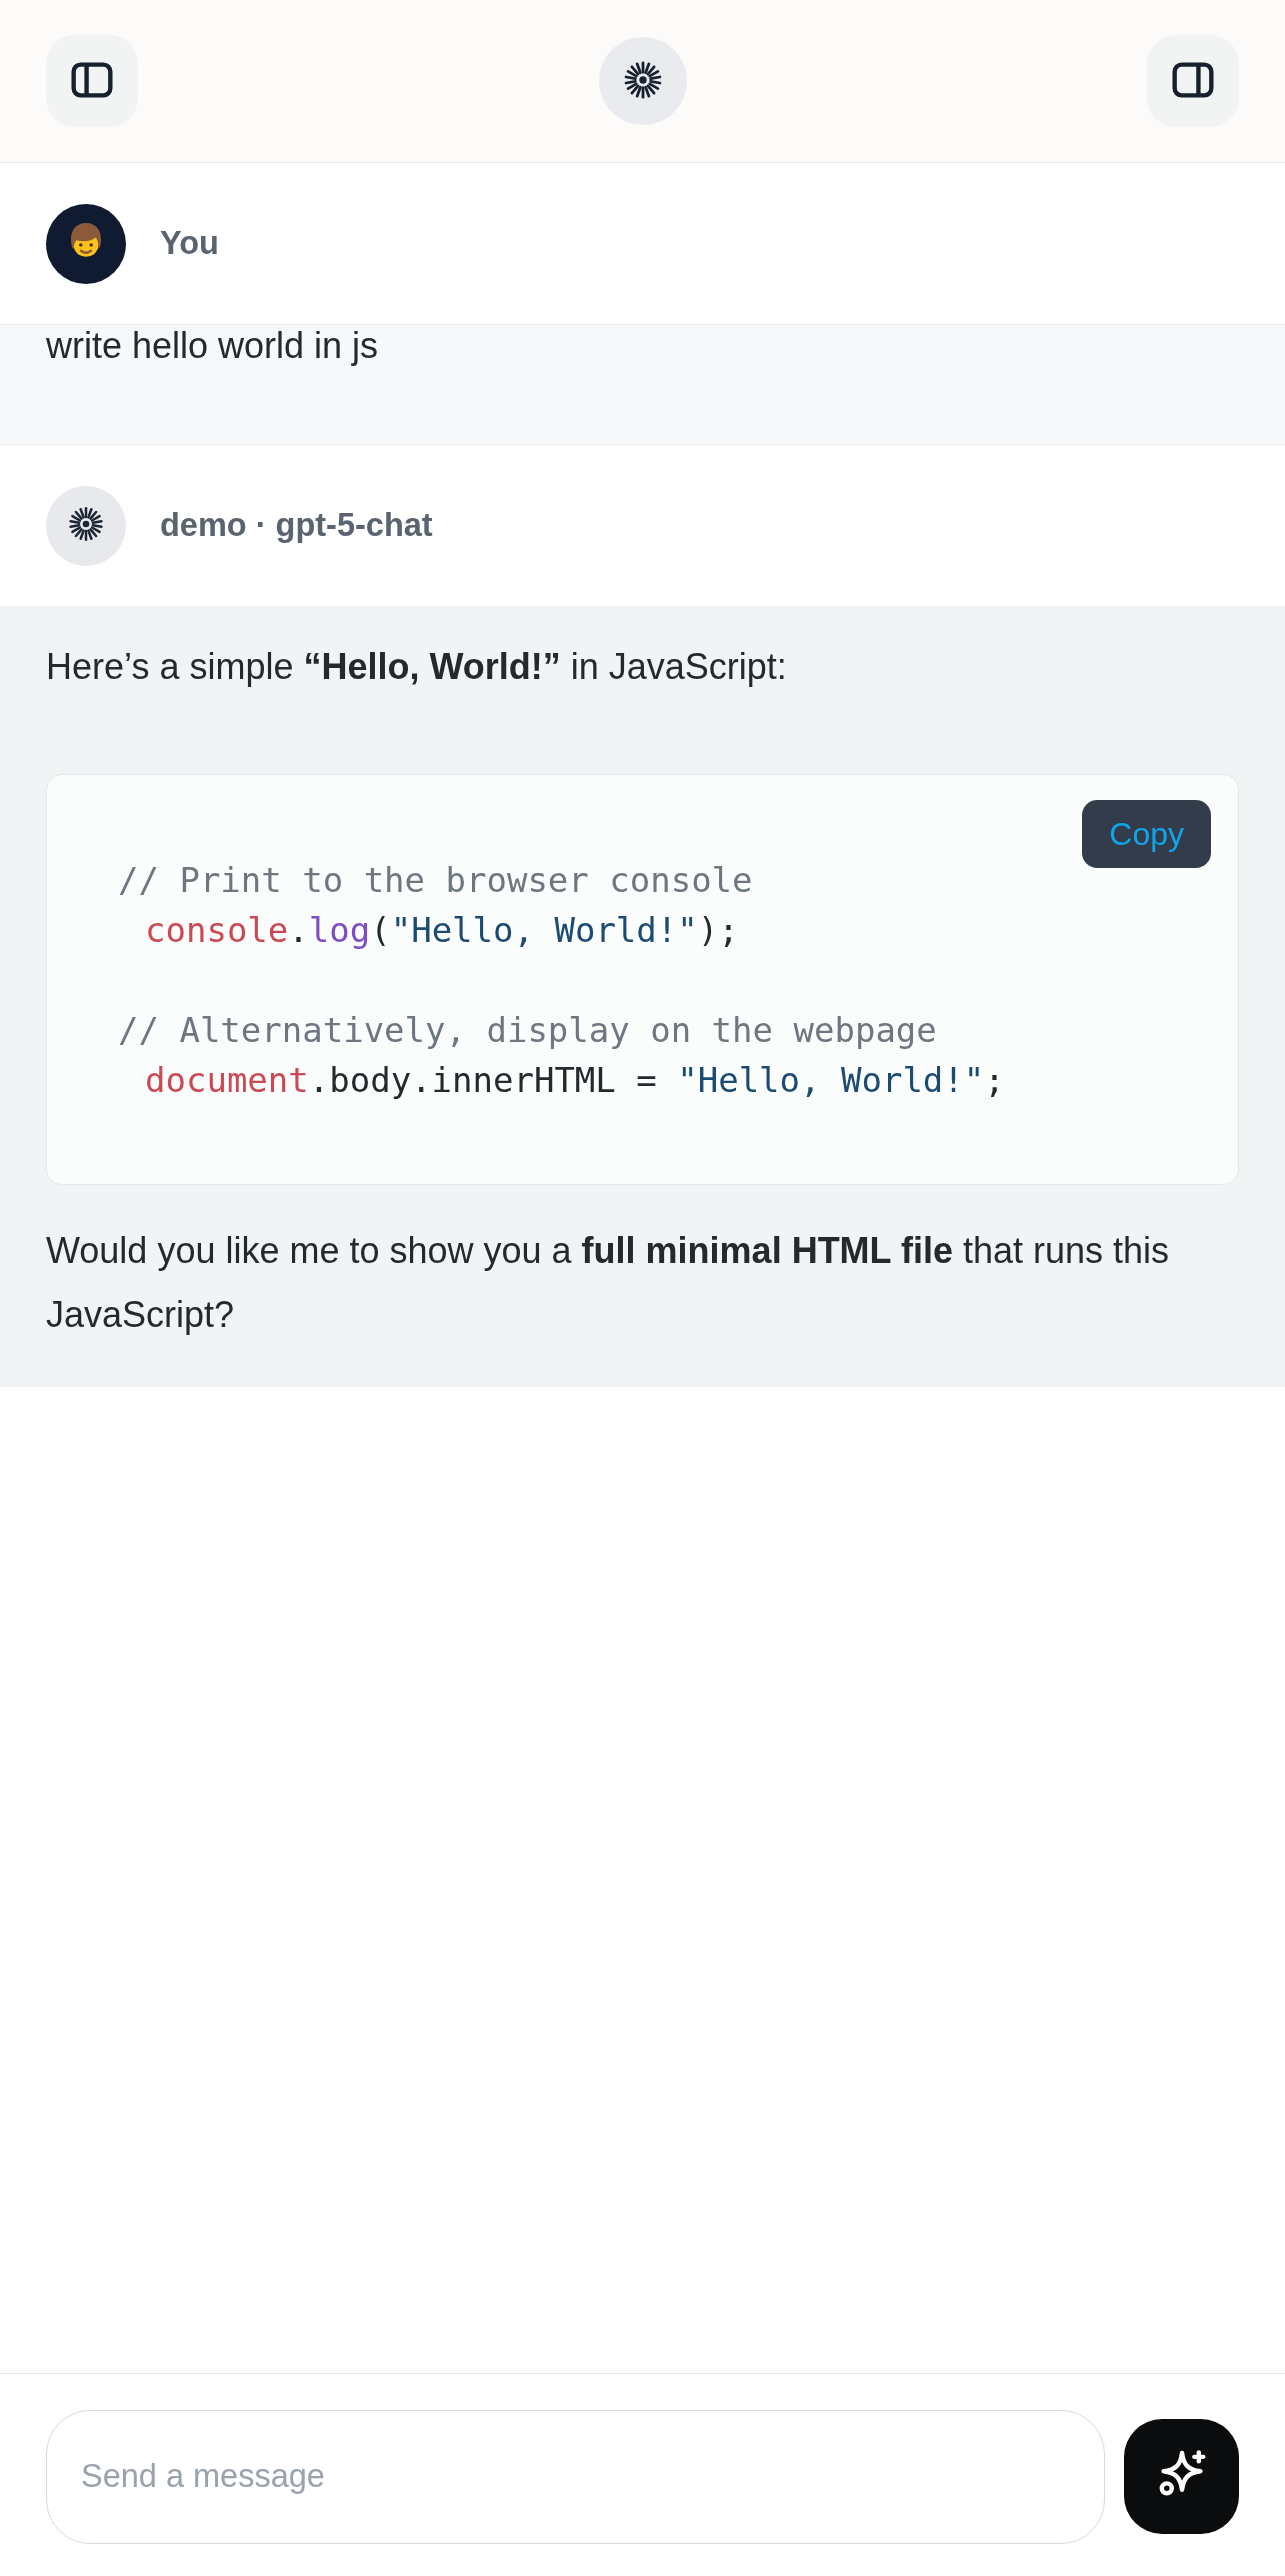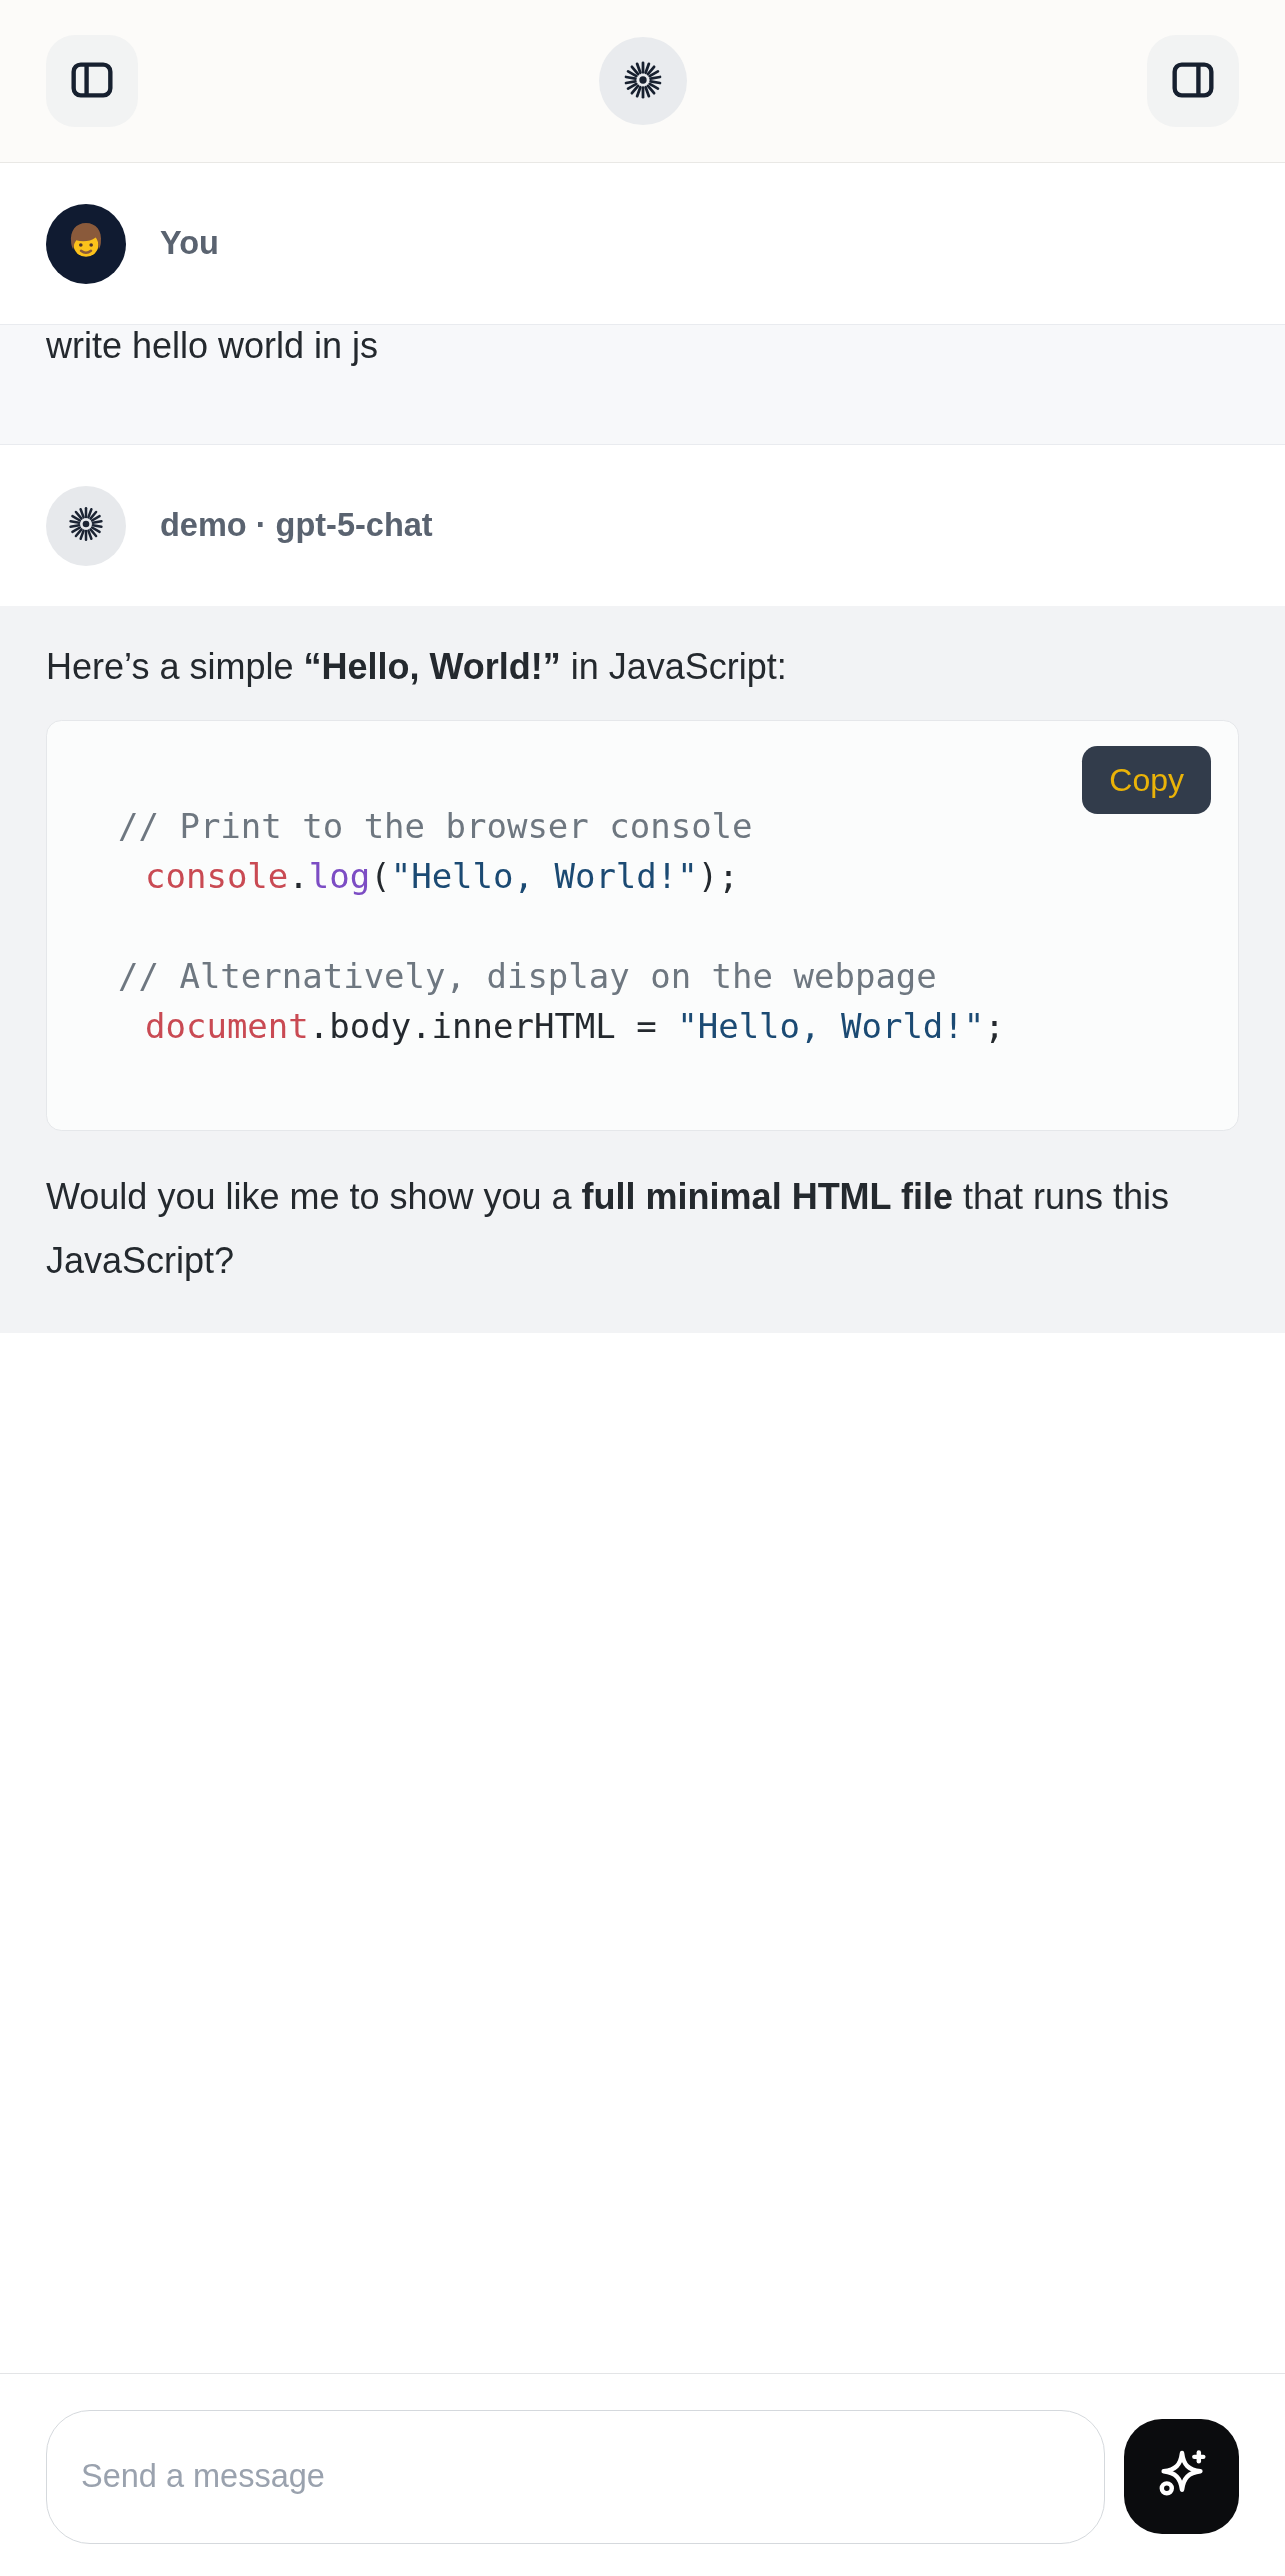--- a/index.html
+++ b/index.html
@@ -40,38 +40,38 @@
   .sender{font-size:32.5px;font-weight:700;color:var(--label-gray);}
   
   .user-band{
     height:121px;flex:0 0 auto;background:var(--user-band-bg);
     border:1.9px solid var(--user-band-border);border-left:none;border-right:none;
     display:flex;align-items:flex-start;padding:0 46px;font-size:36px;color:var(--text-dark);
   }
   
   .asst-band{background:var(--assistant-band-bg);padding:34px 46px 40px 46px;flex:0 0 auto;}
   .asst-band p{font-size:36px;color:var(--text-dark);}
-  .p-intro{line-height:54px;margin-bottom:26px;}
+  .p-intro{line-height:54px;margin-bottom:80px;}
   .p-notes{line-height:64px;margin-top:52px;}
   .p-question{line-height:64px;margin-top:34px;}
   .asst-band strong{font-weight:700;}
   
   .code-block{
     position:relative;height:411px;background:var(--code-bg);
     border:1.9px solid var(--code-border);border-radius:15.3px;
     padding:80px 38px 0 71px;overflow:hidden;
   }
   .code-area{font-family:"DejaVu Sans Mono","Liberation Mono",monospace;font-size:34px;line-height:50px;white-space:pre;color:var(--code-plain);}
   .tok-comment{color:var(--code-comment);}
   .tok-keyword{color:var(--code-keyword);margin-left:27px;}
   .tok-function{color:var(--code-function);}
   .tok-string{color:var(--code-string);}
   .tok-plain{color:var(--code-plain);}
   .copy-btn{
-    position:absolute;top:25px;right:27px;background:var(--copy-bg);color:#eab308;
+    position:absolute;top:25px;right:27px;background:var(--copy-bg);color:#0ea5e9;
     border:none;border-radius:15.3px;font-size:32px;font-family:inherit;
     padding:11.5px 27px;cursor:pointer;line-height:1.4;
   }
   
   .spacer{flex:1 1 auto;background:#fff;}
   
   .composer{
     flex:0 0 auto;border-top:1.9px solid var(--footer-border);background:#fff;
     padding:36px 46px 32.5px 46px;display:flex;align-items:center;gap:19px;
   }

